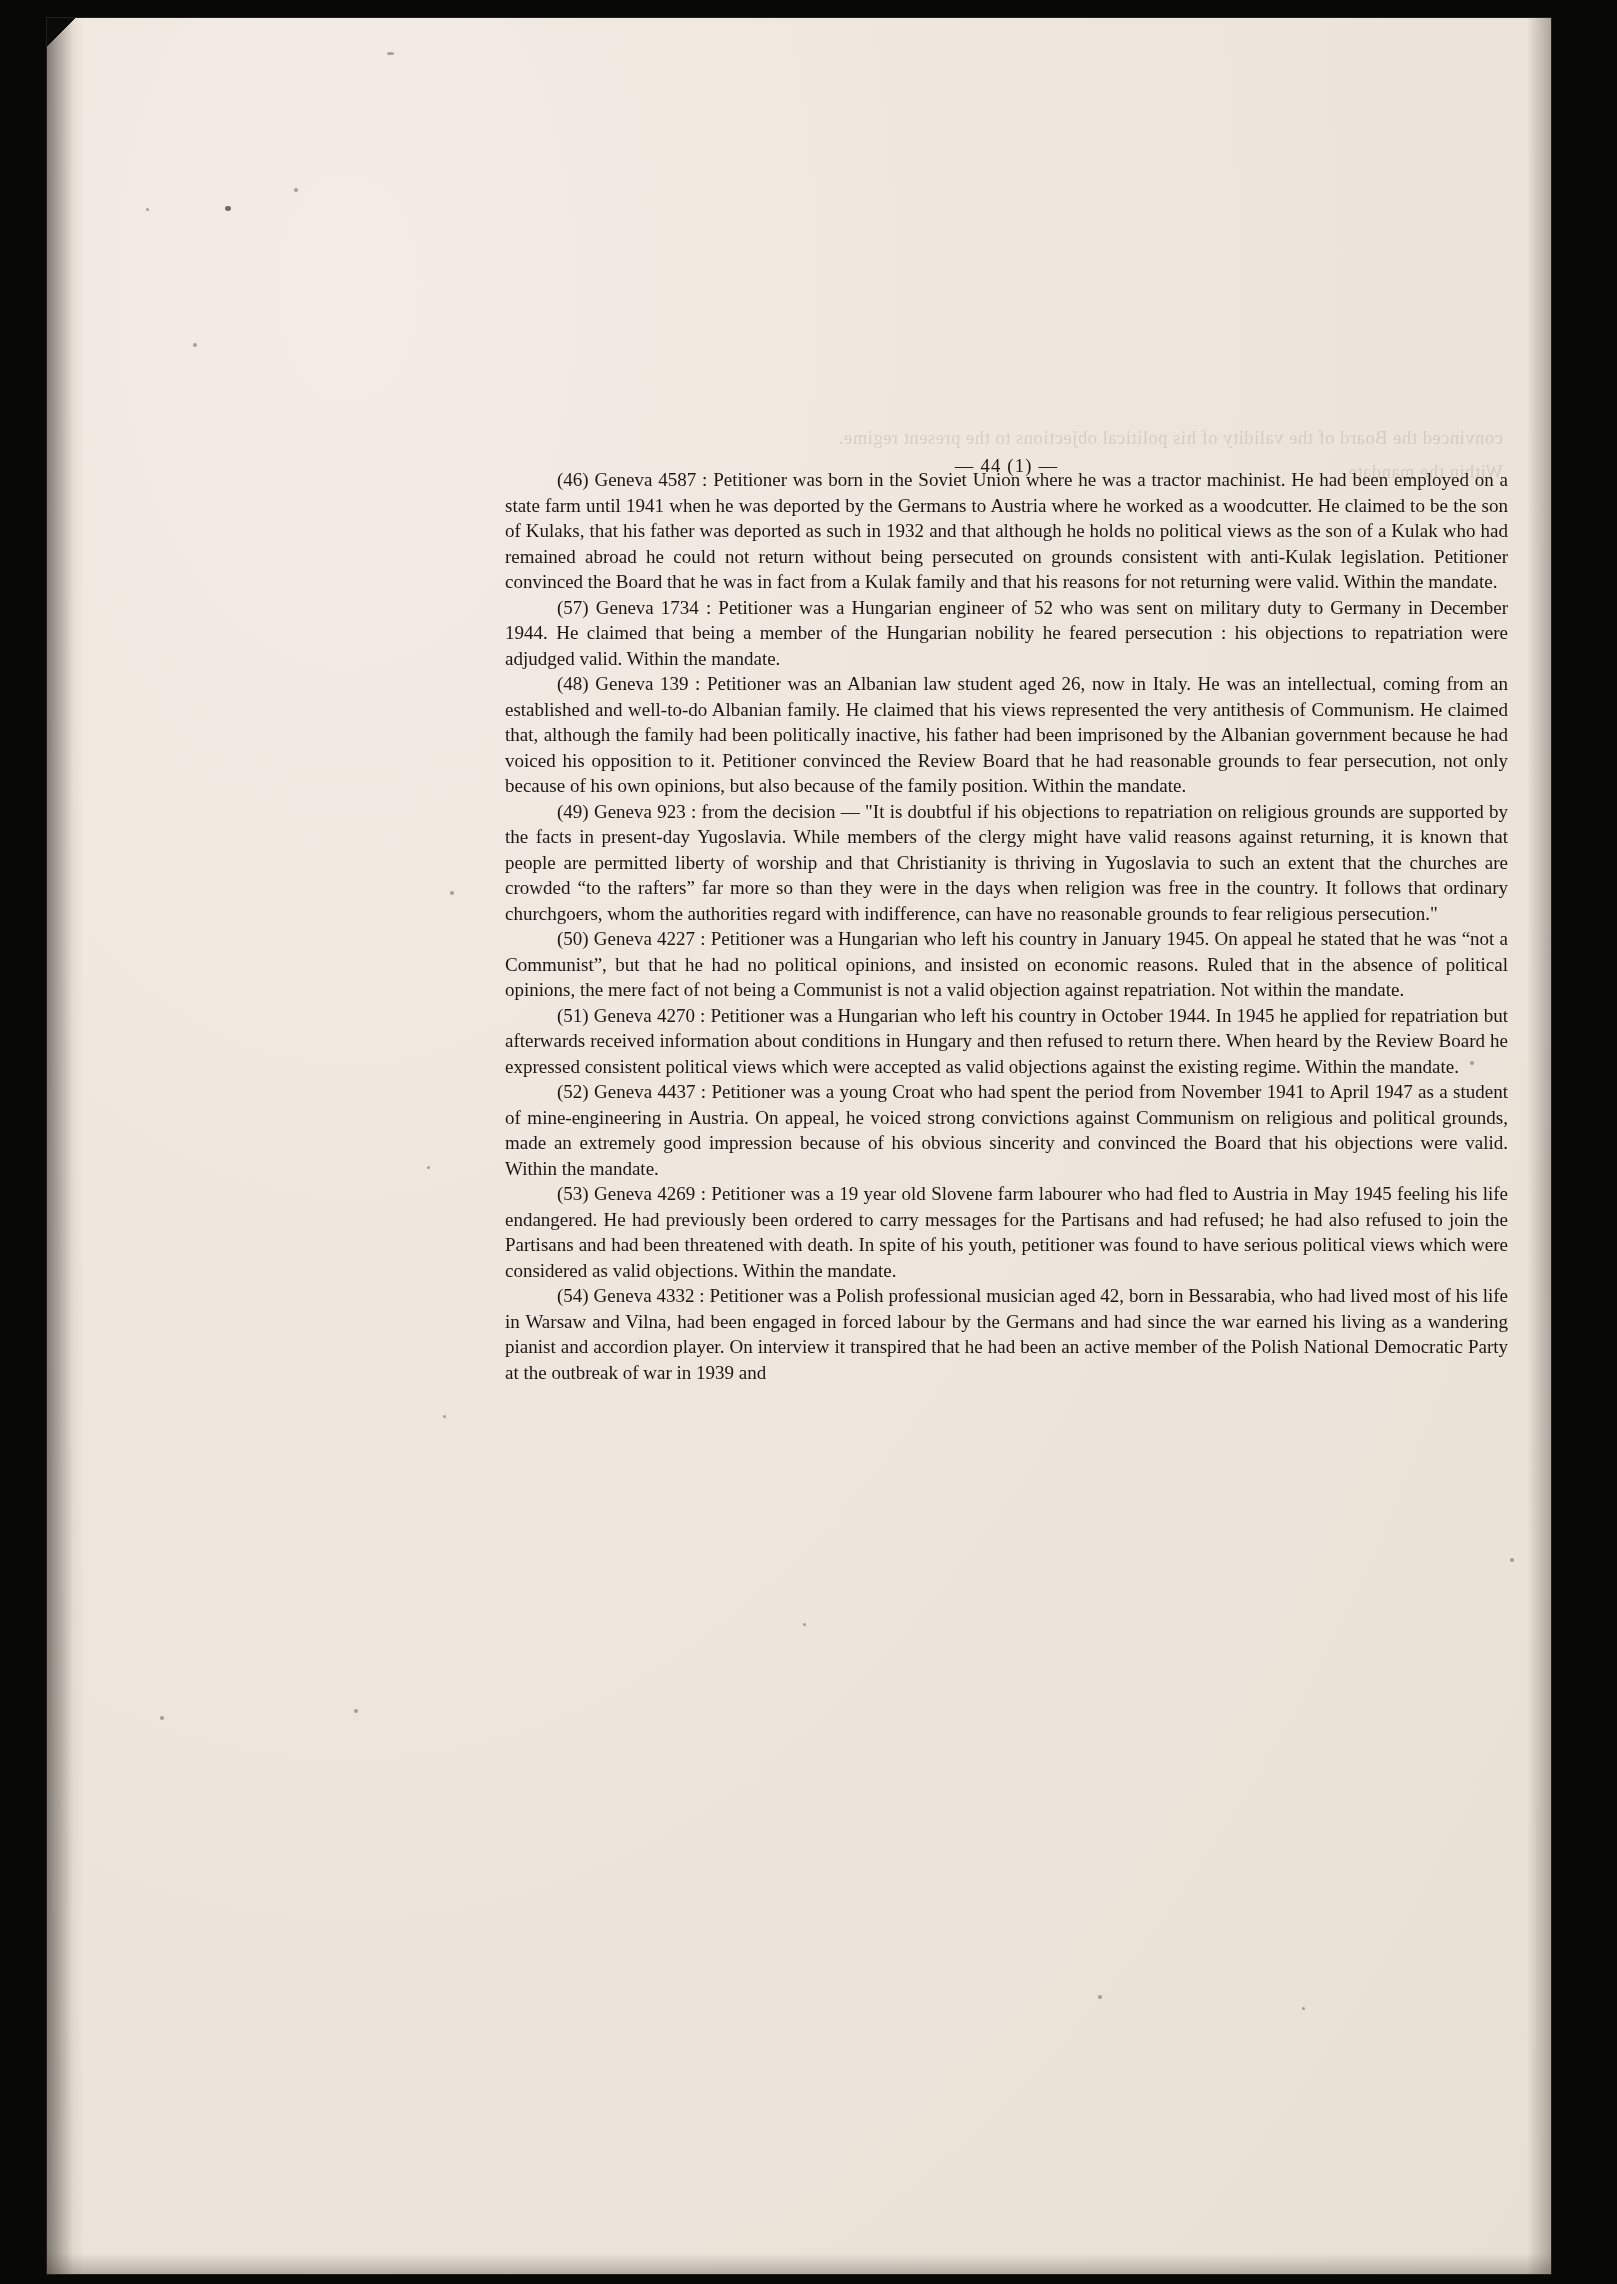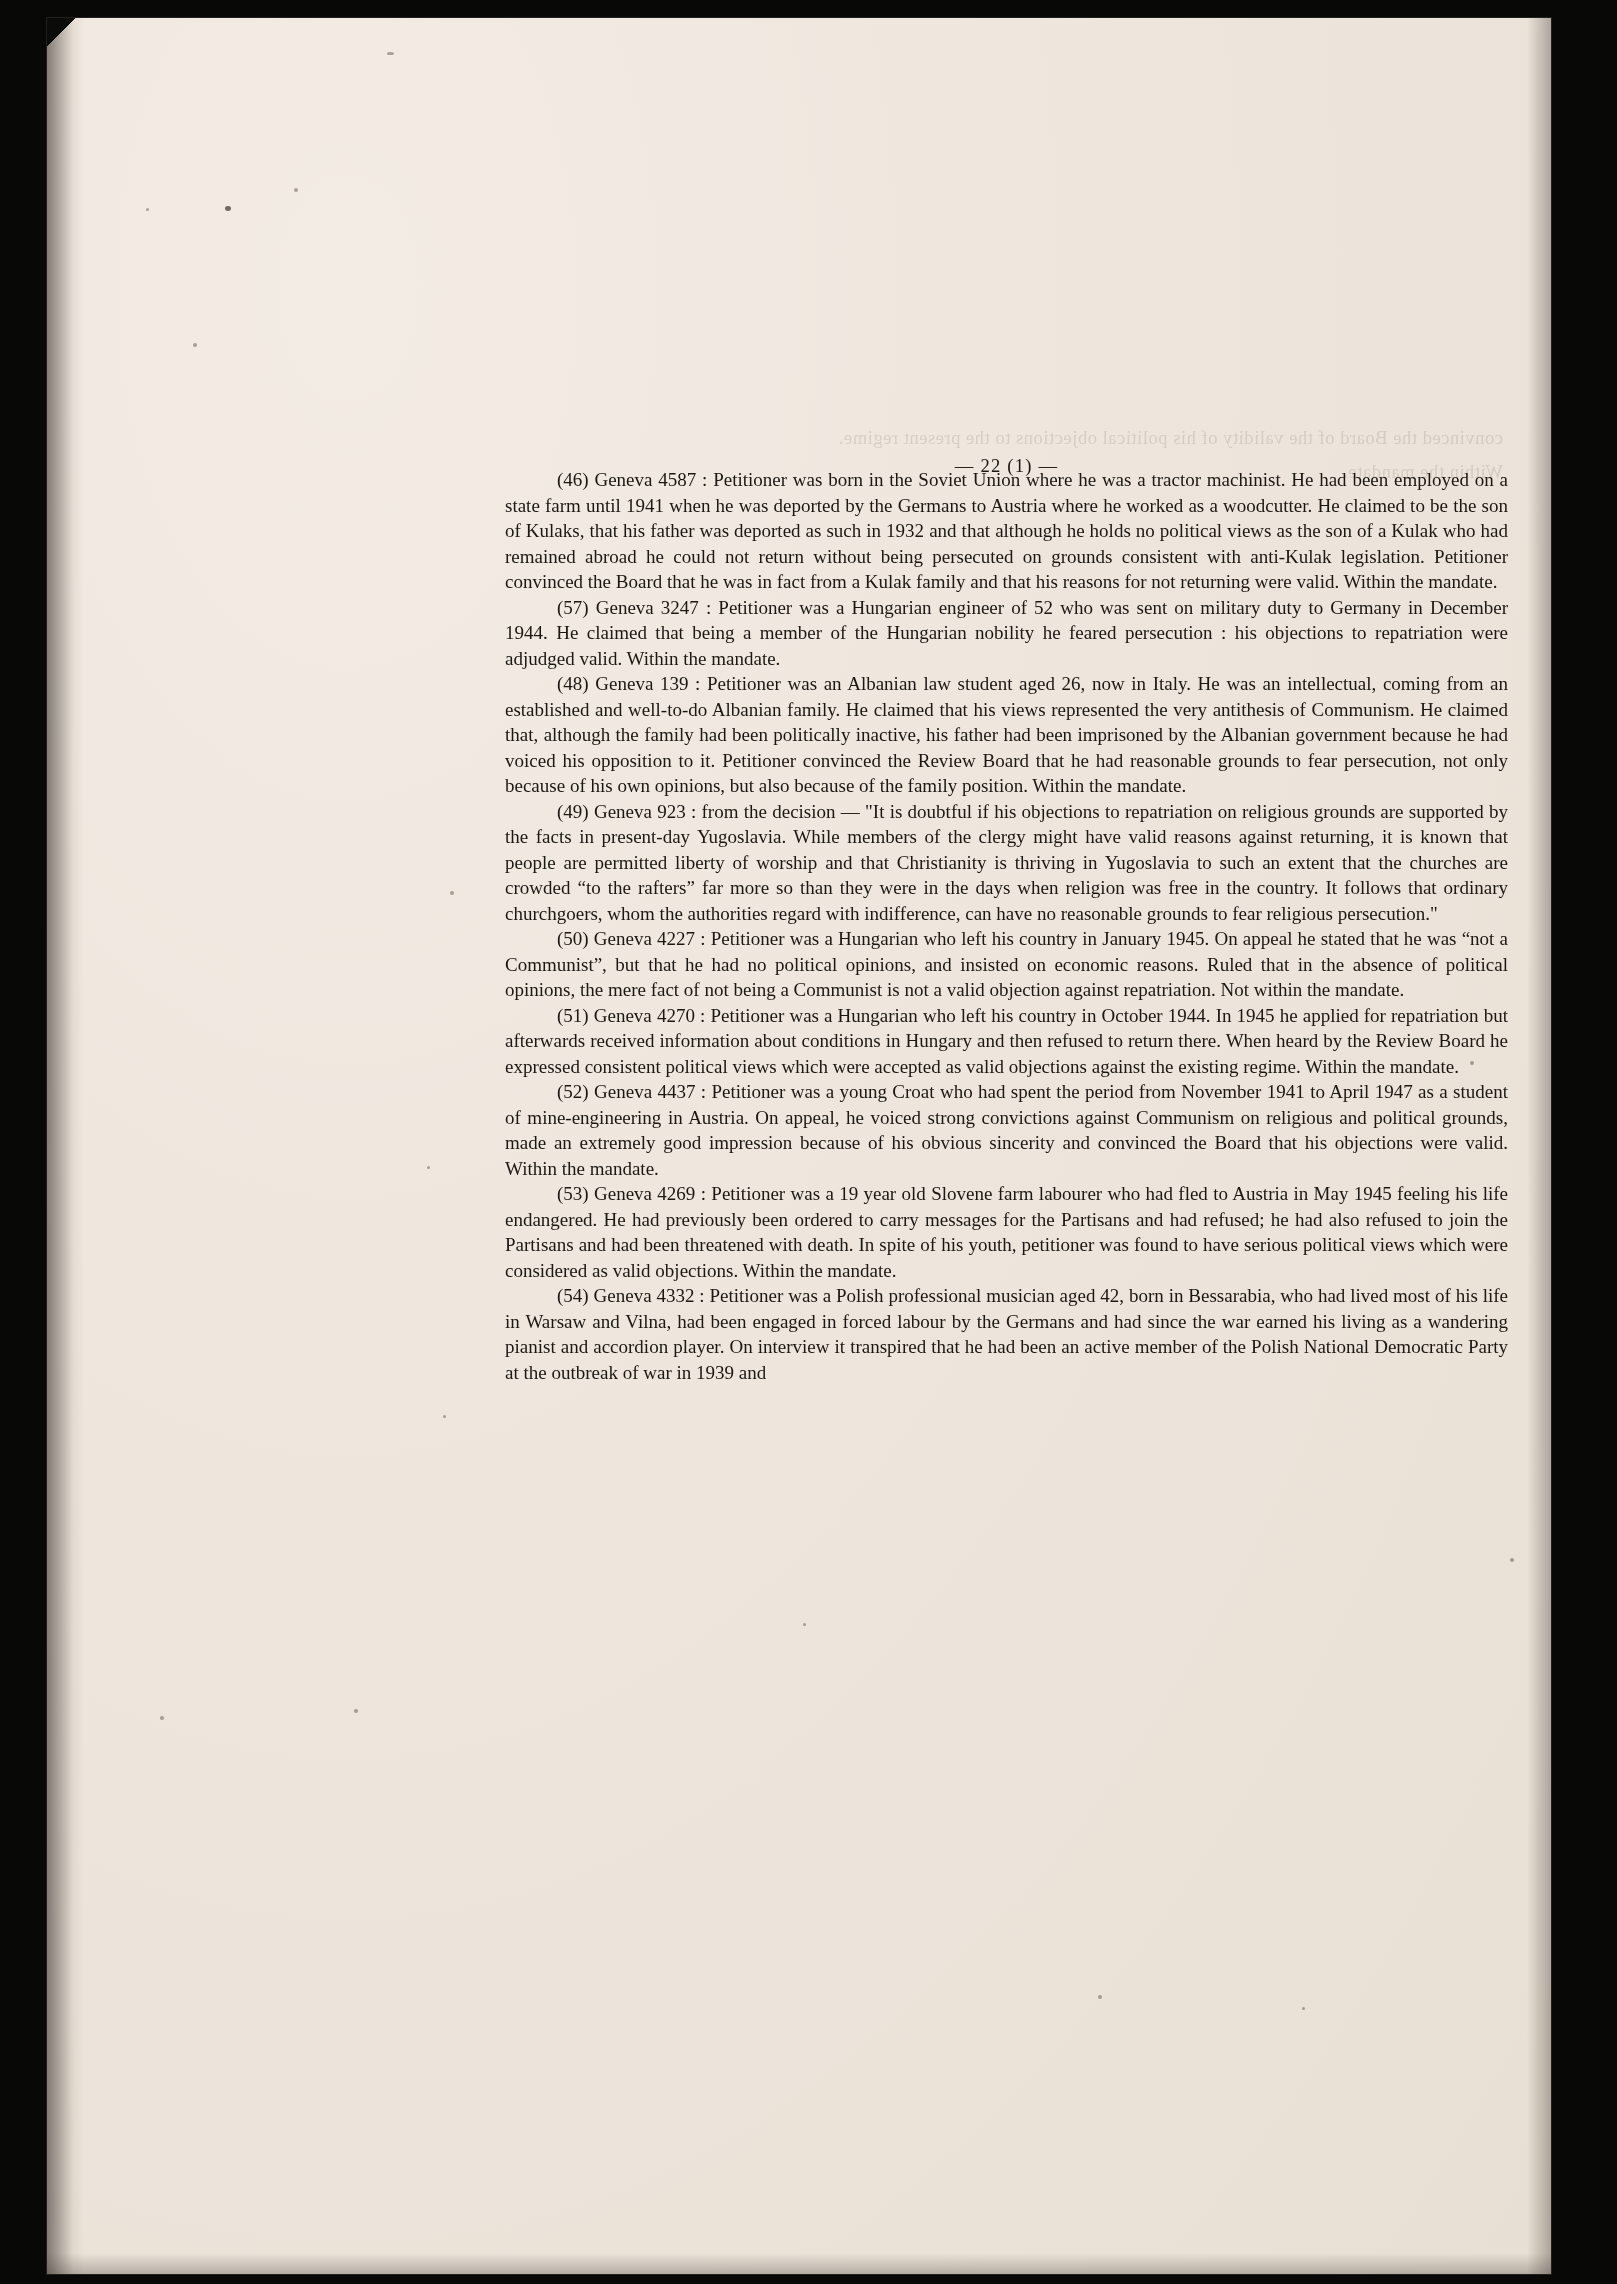--- a/index.html
+++ b/index.html
@@ -136,25 +136,25 @@
 <div class="page-sheet">
   <div class="gutter-shadow"></div>
   <div class="edge-shadow-right"></div>
   <div class="edge-shadow-bottom"></div>
 
   <div class="showthrough">
     <div class="st1">convinced the Board of the validity of his political objections to the present regime.</div>
     <div class="st2">Within the mandate.</div>
   </div>
 
-  <div class="page-number">— 22 (1) —</div>
+  <div class="page-number">— 44 (1) —</div>
 
   <div class="text-block" id="body-text">
       <p class="para"><span>(46)</span> <span class="ital">Geneva 4587</span><span> : </span><span>Petitioner was born in the Soviet Union where he was a tractor machinist. He had been employed on a state farm until 1941 when he was deported by the Germans to Austria where he worked as a woodcutter. He claimed to be the son of Kulaks, that his father was deported as such in 1932 and that although he holds no political views as the son of a Kulak who had remained abroad he could not return without being persecuted on grounds consistent with anti-Kulak legislation. Petitioner convinced the Board that he was in fact from a Kulak family and that his reasons for not returning were valid. Within the mandate.</span></p>
-      <p class="para"><span>(57)</span> <span class="ital">Geneva 3247</span><span> : </span><span>Petitioner was a Hungarian engineer of 52 who was sent on military duty to Germany in December 1944. He claimed that being a member of the Hungarian nobility he feared persecution : his objections to repatriation were adjudged valid. Within the mandate.</span></p>
+      <p class="para"><span>(57)</span> <span class="ital">Geneva 1734</span><span> : </span><span>Petitioner was a Hungarian engineer of 52 who was sent on military duty to Germany in December 1944. He claimed that being a member of the Hungarian nobility he feared persecution : his objections to repatriation were adjudged valid. Within the mandate.</span></p>
       <p class="para"><span>(48)</span> <span class="ital">Geneva 139</span><span> : </span><span>Petitioner was an Albanian law student aged 26, now in Italy. He was an intellectual, coming from an established and well-to-do Albanian family. He claimed that his views represented the very antithesis of Communism. He claimed that, although the family had been politically inactive, his father had been imprisoned by the Albanian government because he had voiced his opposition to it. Petitioner convinced the Review Board that he had reasonable grounds to fear persecution, not only because of his own opinions, but also because of the family position. Within the mandate.</span></p>
       <p class="para"><span>(49)</span> <span class="ital">Geneva 923</span><span> : </span><span>from the decision — "It is doubtful if his objections to repatriation on religious grounds are supported by the facts in present-day Yugoslavia. While members of the clergy might have valid reasons against returning, it is known that people are permitted liberty of worship and that Christianity is thriving in Yugoslavia to such an extent that the churches are crowded “to the rafters” far more so than they were in the days when religion was free in the country. It follows that ordinary churchgoers, whom the authorities regard with indifference, can have no reasonable grounds to fear religious persecution."</span></p>
       <p class="para"><span>(50)</span> <span class="ital">Geneva 4227</span><span> : </span><span>Petitioner was a Hungarian who left his country in January 1945. On appeal he stated that he was “not a Communist”, but that he had no political opinions, and insisted on economic reasons. Ruled that in the absence of political opinions, the mere fact of not being a Communist is not a valid objection against repatriation. Not within the mandate.</span></p>
       <p class="para"><span>(51)</span> <span class="ital">Geneva 4270</span><span> : </span><span>Petitioner was a Hungarian who left his country in October 1944. In 1945 he applied for repatriation but afterwards received information about conditions in Hungary and then refused to return there. When heard by the Review Board he expressed consistent political views which were accepted as valid objections against the existing regime. Within the mandate.</span></p>
       <p class="para"><span>(52)</span> <span class="ital">Geneva 4437</span><span> : </span><span>Petitioner was a young Croat who had spent the period from November 1941 to April 1947 as a student of mine-engineering in Austria. On appeal, he voiced strong convictions against Communism on religious and political grounds, made an extremely good impression because of his obvious sincerity and convinced the Board that his objections were valid. Within the mandate.</span></p>
       <p class="para"><span>(53)</span> <span class="ital">Geneva 4269</span><span> : </span><span>Petitioner was a 19 year old Slovene farm labourer who had fled to Austria in May 1945 feeling his life endangered. He had previously been ordered to carry messages for the Partisans and had refused; he had also refused to join the Partisans and had been threatened with death. In spite of his youth, petitioner was found to have serious political views which were considered as valid objections. Within the mandate.</span></p>
       <p class="para"><span>(54)</span> <span class="ital">Geneva 4332</span><span> : </span><span>Petitioner was a Polish professional musician aged 42, born in Bessarabia, who had lived most of his life in Warsaw and Vilna, had been engaged in forced labour by the Germans and had since the war earned his living as a wandering pianist and accordion player. On interview it transpired that he had been an active member of the Polish National Democratic Party at the outbreak of war in 1939 and</span></p>
     </div>
 
   <span class="speck" style="left:247px; top:170px; width:4px; height:4px;"></span>

